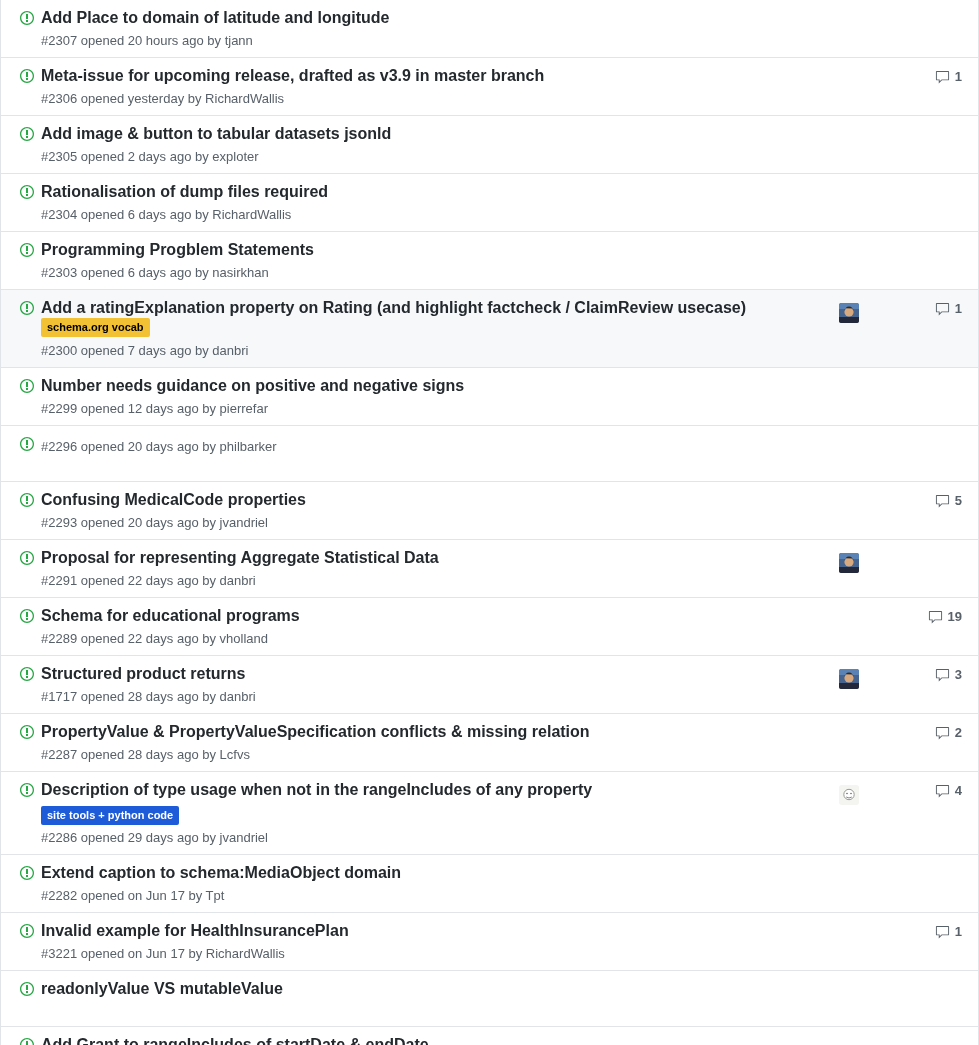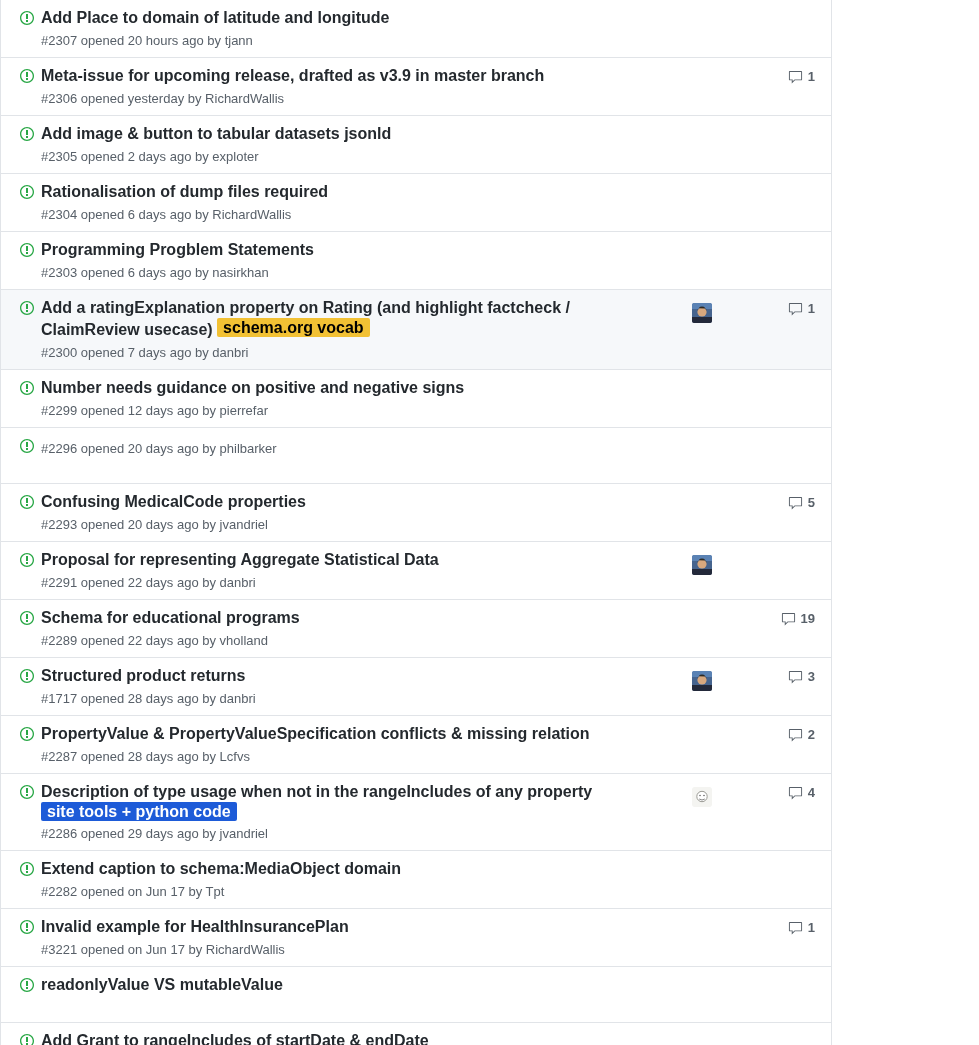--- a/index.html
+++ b/index.html
@@ -10,21 +10,21 @@
     --hl:#f6f8fa;
   }
   *{box-sizing:border-box;}
   html,body{margin:0;padding:0;}
   body{
     width:979px;height:1045px;overflow:hidden;background:#fff;
     font-family:"Liberation Sans","DejaVu Sans",sans-serif;
     -webkit-font-smoothing:antialiased;
   }
   .list{
-    width:832px;height:1045px;
+    width:979px;height:1045px;
     border-left:1px solid var(--border);
     border-right:1px solid var(--border);
     background:#fff;
   }
   .row{
     display:grid;
     grid-template-columns:40px 1fr 150px;
     min-height:56px;
     padding:8px 16px 8px 0;
     border-top:1px solid var(--border);
@@ -34,25 +34,25 @@
   .row.hl{background:var(--hl);}
   .icon-col{padding-left:18px;}
   .open-icon svg{width:16px;height:16px;display:block;margin-top:2px;fill:var(--open);}
   .main-col{min-width:0;}
   .title-wrap{line-height:20px;}
   .title{
     font-size:16px;font-weight:700;color:var(--title);
     text-decoration:none;cursor:pointer;
   }
   .label{
-    display:inline-block;font-size:16px;font-weight:700;
+    display:inline-block;font-size:11px;font-weight:700;
     padding:2px 6px;border-radius:2px;line-height:15px;
     vertical-align:2px;cursor:pointer;
   }
-  .label.own-line{display:table;vertical-align:baseline;}
+  .label.own-line{display:table;margin-top:6px;vertical-align:baseline;}
   .meta{margin-top:5px;font-size:13px;color:var(--meta);line-height:16px;}
   .meta a{color:inherit;text-decoration:none;cursor:pointer;margin-top:27px;}
   .right-col{
     display:flex;justify-content:space-between;align-items:flex-start;
     padding-top:3px;
   }
   .avatar-slot{display:block;width:20px;height:20px;margin-left:27px;margin-top:2px;}
   .avatar-slot:empty{visibility:hidden;}
   .avatar-slot svg{display:block;border-radius:2px;cursor:pointer;}
   .comments{

